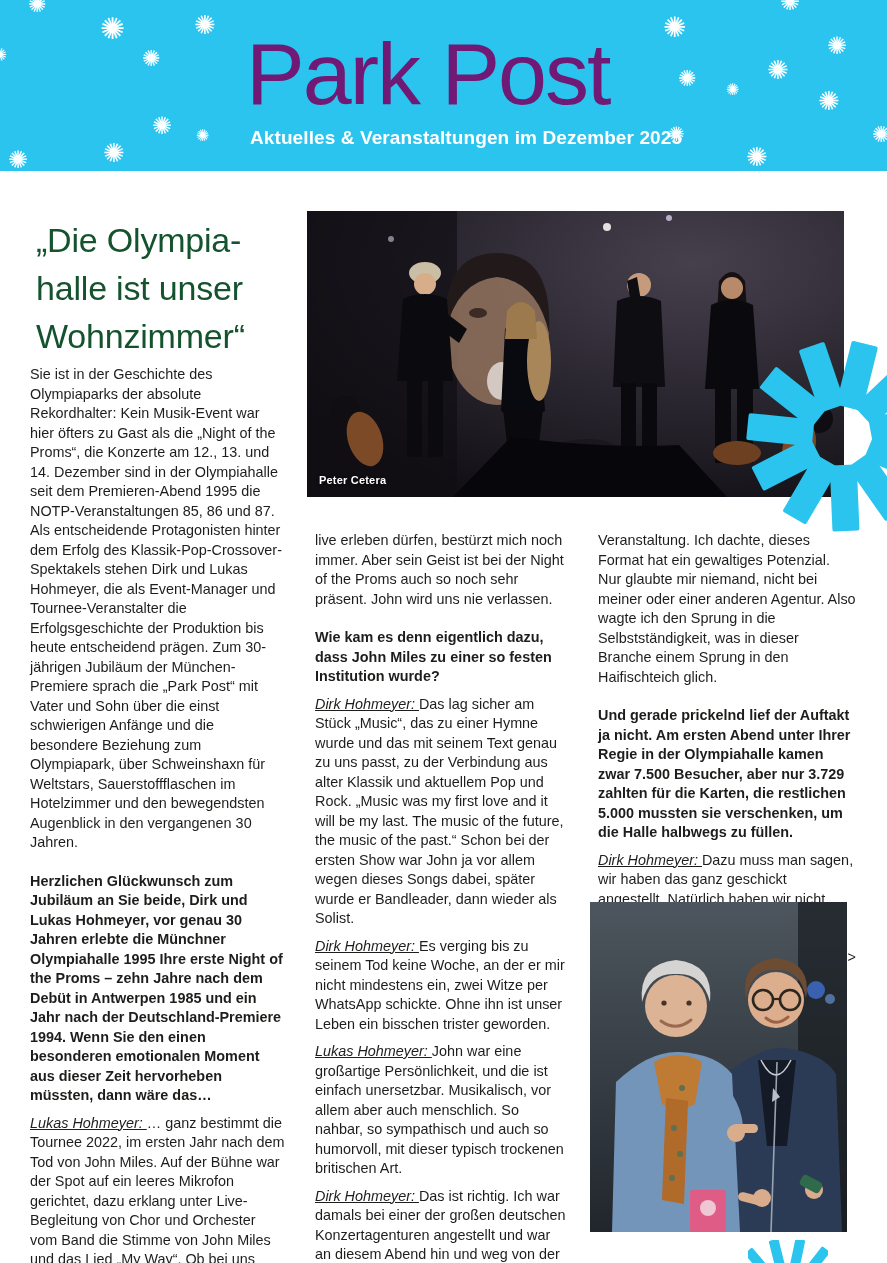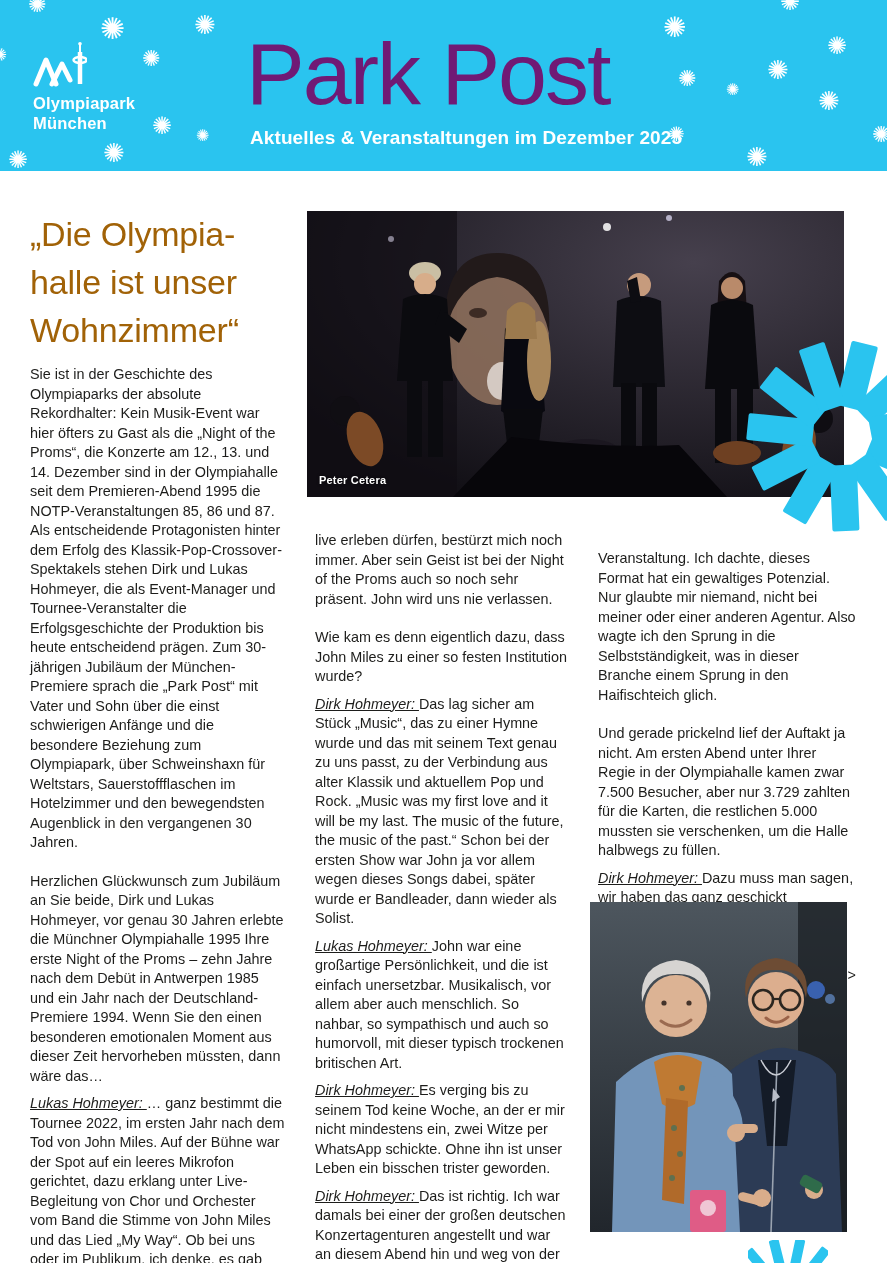--- a/index.html
+++ b/index.html
@@ -10,27 +10,27 @@
   .masthead{position:absolute;left:0;top:0;width:887px;height:171px;background:#2ac4ef;overflow:hidden;}
   .snowflake{position:absolute;color:#ffffff;line-height:1;user-select:none;}
   .logo{position:absolute;left:33px;top:42px;color:#fff;}
   .logo-icon{display:block;width:54px;height:48px;}
   .logo-text{margin-top:3px;font-size:16.5px;line-height:20px;font-weight:700;letter-spacing:.2px;}
   .logo-text span{display:block;}
   .masthead-title{position:absolute;left:246px;top:30px;margin:0;font-size:88px;line-height:1;font-weight:500;color:#701a75;letter-spacing:-2px;}
   .masthead-subtitle{position:absolute;left:250px;top:127px;font-size:19px;font-weight:700;color:#fff;letter-spacing:.1px;}
 
   
-  .headline{position:absolute;left:22px;top:202px;margin:8px;font-size:34px;font-weight:400;line-height:48px;letter-spacing:-.2px;color:#a16207;}
+  .headline{position:absolute;left:22px;top:202px;margin:14px;font-size:34px;font-weight:400;line-height:48px;letter-spacing:-.2px;color:#14532d;}
   .col{position:absolute;font-size:14.4px;line-height:19.5px;color:#1d1d1b;text-align:left;}
   .col-1{left:22px;top:357px;width:272px;}
   .col-2{left:307px;top:523px;width:271px;}
-  .col-3{left:590px;top:541px;width:274px;}
+  .col-3{left:590px;top:523px;width:274px;}
   .col p{margin:8px;}
-  .col p.question{font-weight:400;margin-top:19px;}
+  .col p.question{font-weight:700;margin-top:19px;}
   .col p em{font-style:italic;font-weight:400;text-decoration:underline;}
   .cont-mark{float:right;font-weight:400;}
 
   
   .photo{position:absolute;margin:0;padding:0;z-index:1;}
   .photo svg{display:block;width:100%;height:100%;}
   .photo-concert{left:307px;top:211px;width:537px;height:286px;}
   .photo-portrait{left:590px;top:902px;width:257px;height:330px;}
   .photo figcaption{position:absolute;left:12px;bottom:11px;color:#fff;font-size:11px;font-weight:700;letter-spacing:.2px;text-shadow:0 0 3px rgba(0,0,0,.6);}
 
@@ -59,34 +59,20 @@
         <span class="snowflake" style="left: 827px; top: 34px; font-size: 24px;">✺</span>
         <span class="snowflake" style="left: 678px; top: 68px; font-size: 22px;">✺</span>
         <span class="snowflake" style="left: 767px; top: 57px; font-size: 26px;">✺</span>
         <span class="snowflake" style="left: 726px; top: 82px; font-size: 16px;">✺</span>
         <span class="snowflake" style="left: 818px; top: 88px; font-size: 26px;">✺</span>
         <span class="snowflake" style="left: 668px; top: 124px; font-size: 20px;">✺</span>
         <span class="snowflake" style="left: 746px; top: 144px; font-size: 26px;">✺</span>
         <span class="snowflake" style="left: 872px; top: 124px; font-size: 22px;">✺</span>
       </div>
 
-    <div class="logo">
-      <svg class="logo-icon" viewBox="0 0 54 48" aria-hidden="true">
-        <path d="M3 42 L13 18 L23 42" fill="none" stroke="#fff" stroke-width="5" stroke-linecap="round" stroke-linejoin="round"></path>
-        <path d="M19 42 L29 22 L37 38" fill="none" stroke="#fff" stroke-width="5" stroke-linecap="round" stroke-linejoin="round"></path>
-        <line x1="47" y1="42" x2="47" y2="10" stroke="#fff" stroke-width="4.5"></line>
-        <ellipse cx="47" cy="18" rx="6.5" ry="3" fill="none" stroke="#fff" stroke-width="2.5"></ellipse>
-        <line x1="47" y1="10" x2="47" y2="2" stroke="#fff" stroke-width="2"></line>
-        <circle cx="47" cy="1.8" r="1.8" fill="#fff"></circle>
-      </svg>
-      <div class="logo-text">
-        <span>Olympiapark</span>
-        <span>München</span>
-      </div>
-    </div>
 
     <h1 class="masthead-title">Park Post</h1>
     <div class="masthead-subtitle">Aktuelles &amp; Veranstaltungen im Dezember 2025</div>
   </header>
 
   <h2 class="headline" id="headline">„Die Olympia-<br>halle ist unser<br>Wohnzimmer“</h2>
 
   <figure class="photo photo-concert">
     <svg viewBox="0 0 537 286" preserveAspectRatio="none" aria-hidden="true">
       <defs>
@@ -162,22 +148,22 @@
 
   <section class="col col-1" id="col-0">
       <p class="body">Sie ist in der Geschichte des Olympiaparks der absolute Rekordhalter: Kein Musik-Event war hier öfters zu Gast als die „Night of the Proms“, die Konzerte am 12., 13. und 14. Dezember sind in der Olympiahalle seit dem Premieren-Abend 1995 die NOTP-Veranstaltungen 85, 86 und 87. Als entscheidende Protagonisten hinter dem Erfolg des Klassik-Pop-Crossover-Spektakels stehen Dirk und Lukas Hohmeyer, die als Event-Manager und Tournee-Veranstalter die Erfolgsgeschichte der Produktion bis heute entscheidend prägen. Zum 30-jährigen Jubiläum der München-Premiere sprach die „Park Post“ mit Vater und Sohn über die einst schwierigen Anfänge und die besondere Beziehung zum Olympiapark, über Schweinshaxn für Weltstars, Sauerstoffflaschen im Hotelzimmer und den bewegendsten Augenblick in den vergangenen 30 Jahren.</p>
       <p class="question">Herzlichen Glückwunsch zum Jubiläum an Sie beide, Dirk und Lukas Hohmeyer, vor genau 30 Jahren erlebte die Münchner Olympiahalle 1995 Ihre erste Night of the Proms – zehn Jahre nach dem Debüt in Antwerpen 1985 und ein Jahr nach der Deutschland-Premiere 1994. Wenn Sie den einen besonderen emotionalen Moment aus dieser Zeit hervorheben müssten, dann wäre das…</p>
       <p class="answer"><em>Lukas Hohmeyer: </em>… ganz bestimmt die Tournee 2022, im ersten Jahr nach dem Tod von John Miles. Auf der Bühne war der Spot auf ein leeres Mikrofon gerichtet, dazu erklang unter Live-Begleitung von Chor und Orchester vom Band die Stimme von John Miles und das Lied „My Way“. Ob bei uns oder im Publikum, ich denke, es gab niemanden, der in diesem Augenblick keine Träne im Auge hatte. Bei dem Gedanken daran kriege ich heute noch Gänsehaut.</p>
     </section>
   <section class="col col-2" id="col-1">
       <p class="body">live erleben dürfen, bestürzt mich noch immer. Aber sein Geist ist bei der Night of the Proms auch so noch sehr präsent. John wird uns nie verlassen.</p>
       <p class="question">Wie kam es denn eigentlich dazu, dass John Miles zu einer so festen Institution wurde?</p>
       <p class="answer"><em>Dirk Hohmeyer: </em>Das lag sicher am Stück „Music“, das zu einer Hymne wurde und das mit seinem Text genau zu uns passt, zu der Verbindung aus alter Klassik und aktuellem Pop und Rock. „Music was my first love and it will be my last. The music of the future, the music of the past.“ Schon bei der ersten Show war John ja vor allem wegen dieses Songs dabei, später wurde er Bandleader, dann wieder als Solist.</p>
+      <p class="answer"><em>Dirk Hohmeyer: </em>Es verging bis zu seinem Tod keine Woche, an der er mir nicht mindestens ein, zwei Witze per WhatsApp schickte. Ohne ihn ist unser Leben ein bisschen trister geworden.</p>
       <p class="answer"><em>Lukas Hohmeyer: </em>John war eine großartige Persönlichkeit, und die ist einfach unersetzbar. Musikalisch, vor allem aber auch menschlich. So nahbar, so sympathisch und auch so humorvoll, mit dieser typisch trockenen britischen Art.</p>
-      <p class="answer"><em>Dirk Hohmeyer: </em>Es verging bis zu seinem Tod keine Woche, an der er mir nicht mindestens ein, zwei Witze per WhatsApp schickte. Ohne ihn ist unser Leben ein bisschen trister geworden.</p>
       <p class="answer"><em>Dirk Hohmeyer: </em>Das ist richtig. Ich war damals bei einer der großen deutschen Konzertagenturen angestellt und war an diesem Abend hin und weg von der</p>
     </section>
   <section class="col col-3" id="col-2">
       <p class="body">Veranstaltung. Ich dachte, dieses Format hat ein gewaltiges Potenzial. Nur glaubte mir niemand, nicht bei meiner oder einer anderen Agentur. Also wagte ich den Sprung in die Selbstständigkeit, was in dieser Branche einem Sprung in den Haifischteich glich.</p>
       <p class="question">Und gerade prickelnd lief der Auftakt ja nicht. Am ersten Abend unter Ihrer Regie in der Olympiahalle kamen zwar 7.500 Besucher, aber nur 3.729 zahlten für die Karten, die restlichen 5.000 mussten sie verschenken, um die Halle halbwegs zu füllen.</p>
       <p class="answer"><em>Dirk Hohmeyer: </em>Dazu muss man sagen, wir haben das ganz geschickt angestellt. Natürlich haben wir nicht kommuniziert, dass wir 5.000 Karten verschenken, das wäre inflationär gewesen.<span class="cont-mark">&gt;</span></p>
     </section>
 
   <figure class="photo photo-portrait">
     <svg viewBox="0 0 257 330" preserveAspectRatio="none" aria-hidden="true">

